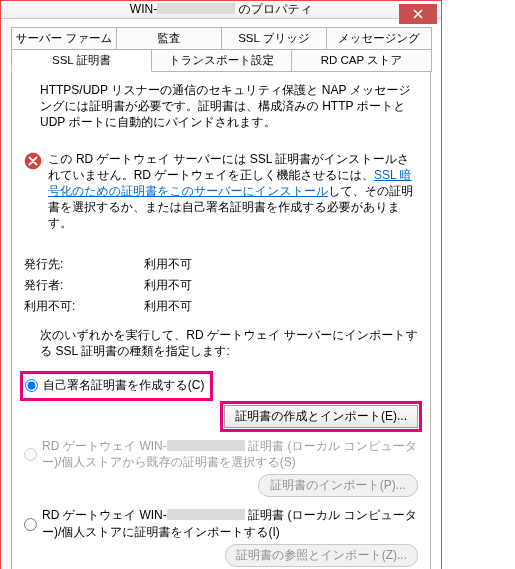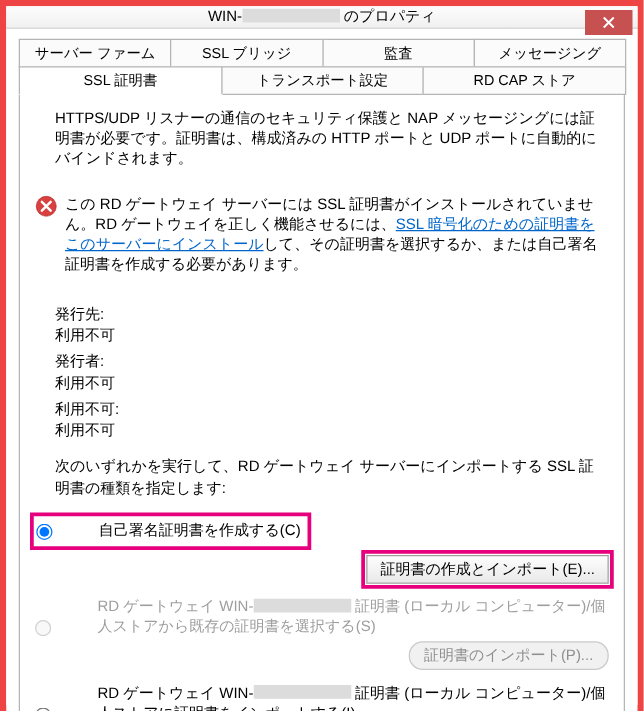--- a/index.html
+++ b/index.html
@@ -6,24 +6,24 @@
   body {
     margin: 0;
     font-family: "MS UI Gothic", "Meiryo", sans-serif;
     font-size: 12px;
     background: #fff;
     width: 515px;
     height: 569px;
     overflow: hidden;
   }
   .window {
-    width: 515px;
+    width: 442px;
     height: 569px;
     background: #fff;
-    border: 5px solid #ef4444;
+    border: 1px solid #ef4444;
     display: flex;
     flex-direction: column;
   }
   .titlebar {
     height: 28px;
     background: linear-gradient(#fdfdfd,#f0f0f0);
     border-bottom: 1px solid #cfcfcf;
     display: flex;
     align-items: center;
     justify-content: center;
@@ -84,26 +84,26 @@
     margin-top: 20px;
   }
   .warn-icon {
     flex: 0 0 18px;
     width: 18px; height: 18px;
     margin-right: 6px;
     margin-top: 1px;
   }
   .warn-text { flex: 1; line-height: 1.35; }
   .link { color: #0066cc; text-decoration: underline; cursor: pointer; }
-  .info-row { display: flex; margin: 4px 16px; flex-direction: column; }
+  .info-row { display: flex; margin: 4px 0; }
   .info-label { width: 120px; }
   .info-value {}
   .section-gap { height: 8px; }
   .radio-block { margin: 6px 0 4px 0; }
-  .radio-row { display: flex; align-items: flex-end; margin-bottom: 2px; gap: 32px; }
+  .radio-row { display: flex; align-items: center; margin-bottom: 2px; }
   .radio-row input[type=radio]{ margin: 1px 5px 0 0; }
   .radio-row.disabled { color: #9e9e9e; }
   .radio-label { line-height: 1.35; }
   .btn-row { text-align: right; margin: 4px 0 10px 0; }
   .btn {
     min-width: 160px;
     height: 23px;
     padding: 0 10px;
     background: linear-gradient(#fdfdfd,#e9e9e9);
     border: 1px solid #9e9e9e;
@@ -140,22 +140,22 @@
       <svg width="10" height="10" viewBox="0 0 10 10">
           <path d="M1 1 L9 9 M9 1 L1 9" stroke="#fff" stroke-width="1.6"></path>
         </svg>
     </div>
   </div>
 
   <div class="client">
 
     <div class="tabs-row">
       <div class="tab"><span>サーバー ファーム</span></div>
+      <div class="tab"><span>監査</span></div>
       <div class="tab"><span>SSL ブリッジ</span></div>
-      <div class="tab"><span>監査</span></div>
       <div class="tab"><span>メッセージング</span></div>
     </div>
     <div class="tabs-row second">
       <div class="tab active"><span>SSL 証明書</span></div>
       <div class="tab"><span>トランスポート設定</span></div>
       <div class="tab"><span>RD CAP ストア</span></div>
     </div>
 
     <div class="content">
 

